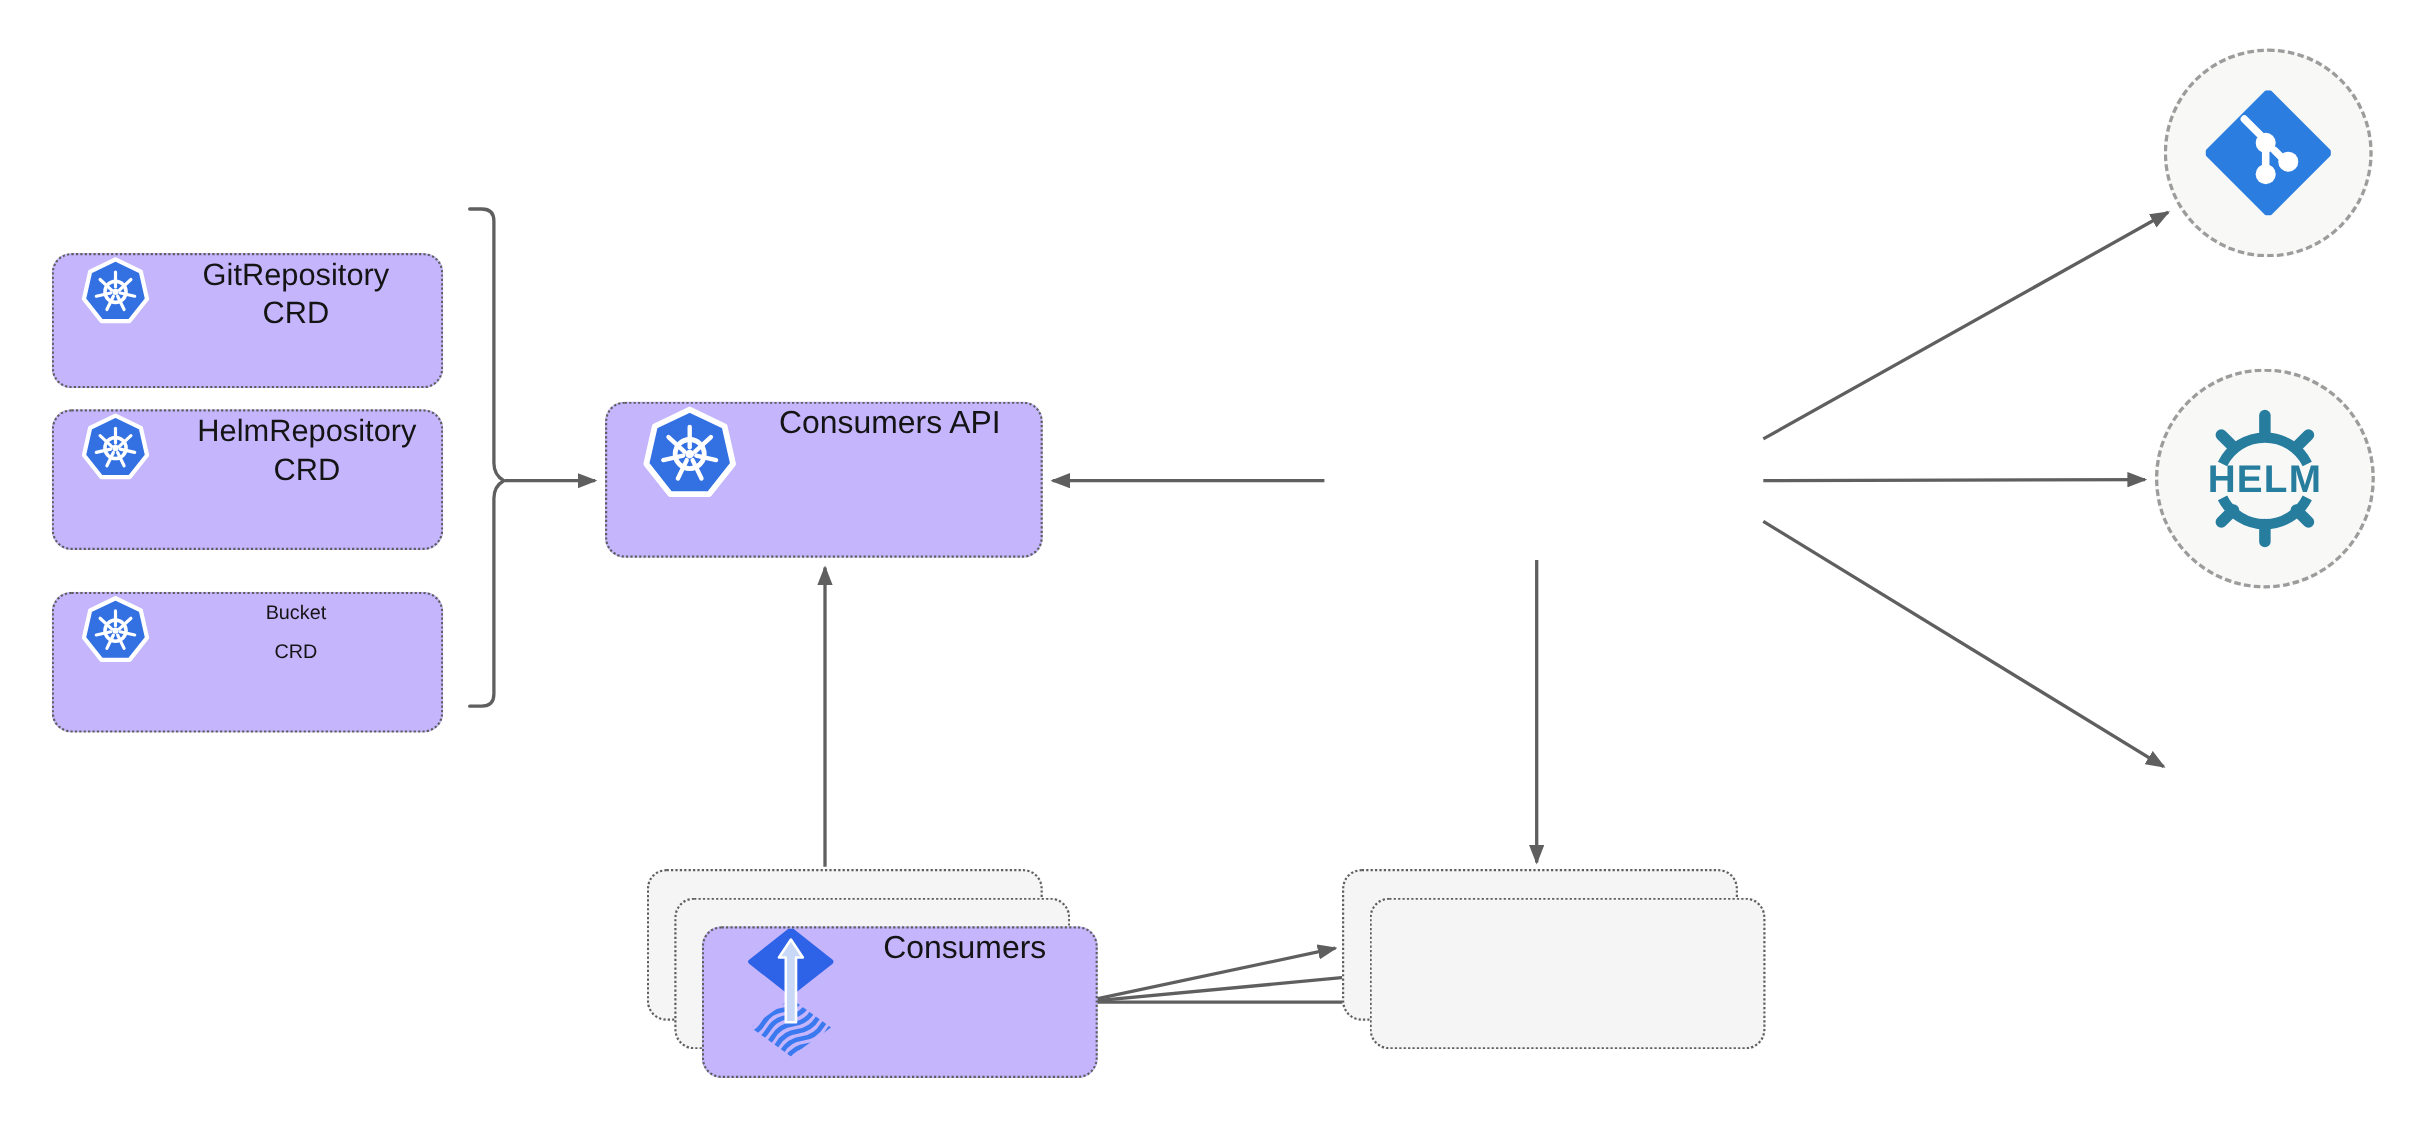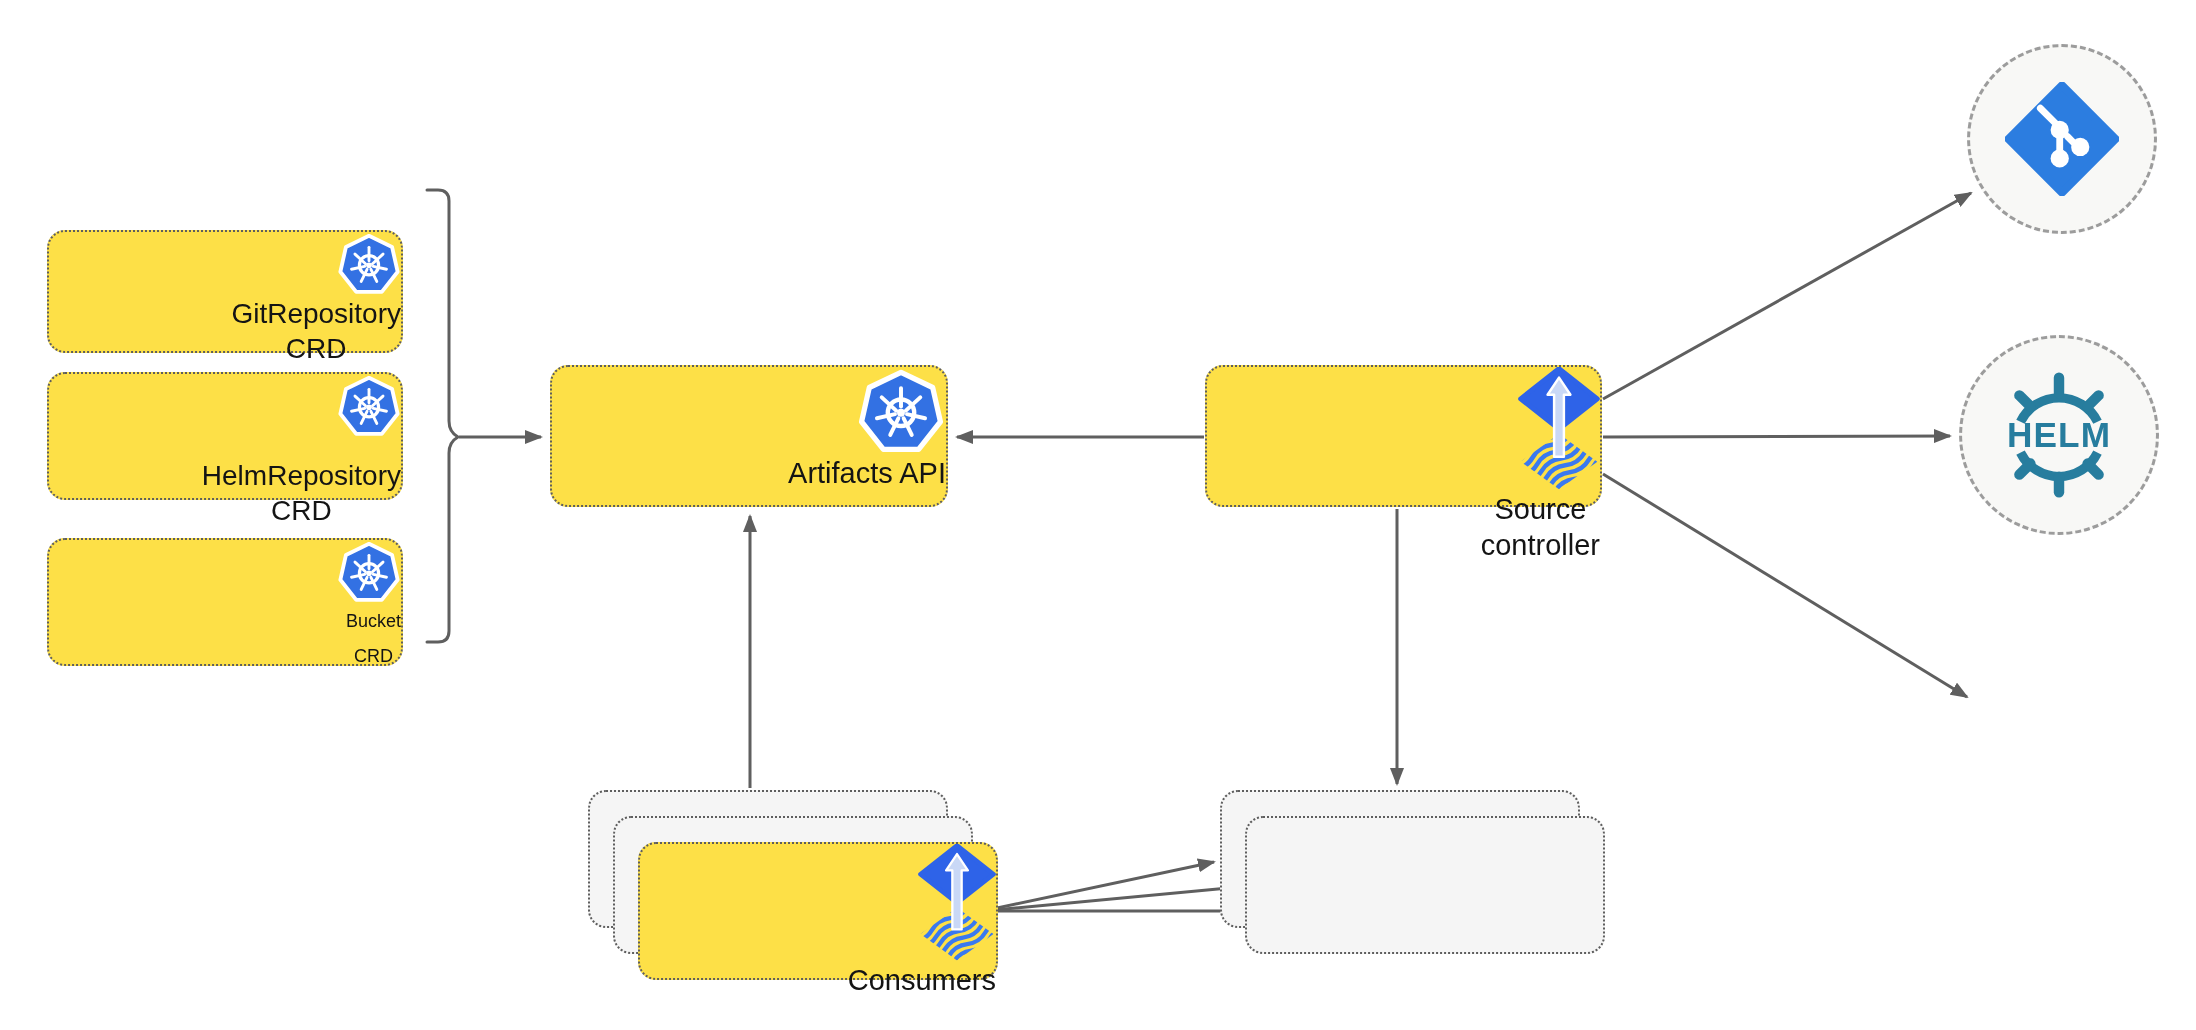--- a/index.html
+++ b/index.html
@@ -1,20 +1,20 @@
 <!DOCTYPE html>
 <html><head>
 <meta charset="utf-8">
 <style>
   html,body{margin:0;padding:0;background:#ffffff;}
   #canvas{position:relative;width:2196px;height:1030px;background:#ffffff;overflow:hidden;
           font-family:"Liberation Sans",sans-serif;color:#141414;}
   svg.edges{position:absolute;left:0;top:0;z-index:0;}
-  .node{position:absolute;box-sizing:border-box;background:#fde047;border:2.5px dotted #5e5e5e;
-        border-radius:18px;display:flex;align-items:flex-end;z-index:2;flex-direction:column;}
+  .node{position:absolute;box-sizing:border-box;background:#c4b5fd;border:2.5px dotted #5e5e5e;
+        border-radius:18px;display:flex;align-items:flex-start;z-index:2;}
   .ghost{position:absolute;box-sizing:border-box;background:#f5f5f5;border:2.5px dotted #5e5e5e;
          border-radius:18px;}
   .stack{position:absolute;z-index:2;}
   .label{flex:1;text-align:center;font-size:29px;line-height:36px;color:#141414;}
   .label .ln{display:block;}
   .icon{display:flex;align-items:center;justify-content:center;flex:0 0 auto;}
   .circle-node{position:absolute;box-sizing:border-box;background:#f8f8f6;border:3px dashed #9c9c9c;
                border-radius:50%;display:flex;align-items:center;justify-content:center;z-index:2;}
   .defs-holder{position:absolute;width:0;height:0;overflow:hidden;}
 </style>
@@ -159,34 +159,23 @@
       <span class="ln">CRD</span>
     </div>
   </div>
 
   <div class="node" style="left:550px;top:365px;width:398px;height:142px;">
     <span class="icon" style="margin-left:30px;">
       <svg width="90" height="88">
           <use href="#sym-k8s"></use>
         </svg>
     </span>
-    <div class="label">Artifacts API</div>
-  </div>
-
-  <div class="node" style="left:1205px;top:365px;width:397px;height:142px;">
-    <span class="icon" style="margin-left:44px;">
-      <svg width="82" height="124">
-          <use href="#sym-flux"></use>
-        </svg>
-    </span>
-    <div class="label">
-      <span class="ln">Source</span>
-      <span class="ln">controller</span>
-    </div>
-  </div>
+    <div class="label">Consumers API</div>
+  </div>
+
 
   <div class="stack" style="left:588px;top:790px;width:412px;height:192px;">
     <div class="ghost" style="left:0;top:0;width:360px;height:138px;"></div>
     <div class="ghost" style="left:25px;top:26px;width:360px;height:138px;"></div>
     <div class="node" style="left:50px;top:52px;width:360px;height:138px;">
       <span class="icon" style="margin-left:40px;">
         <svg width="78" height="118">
             <use href="#sym-flux"></use>
           </svg>
       </span>

